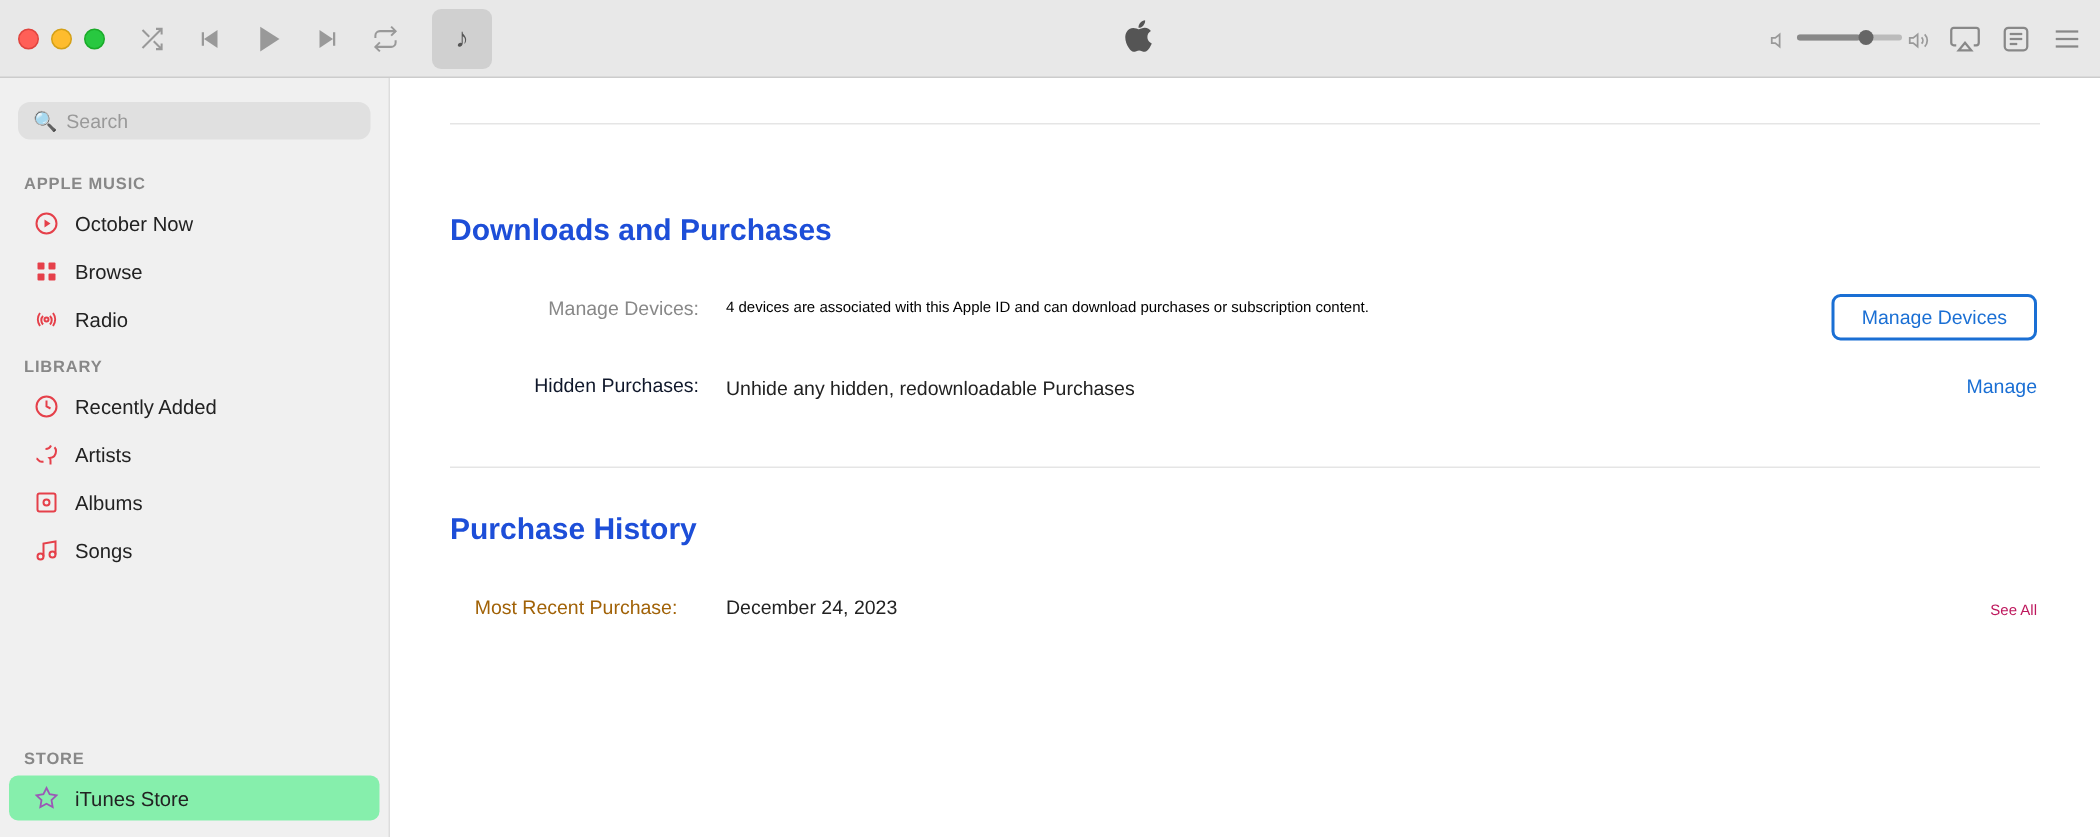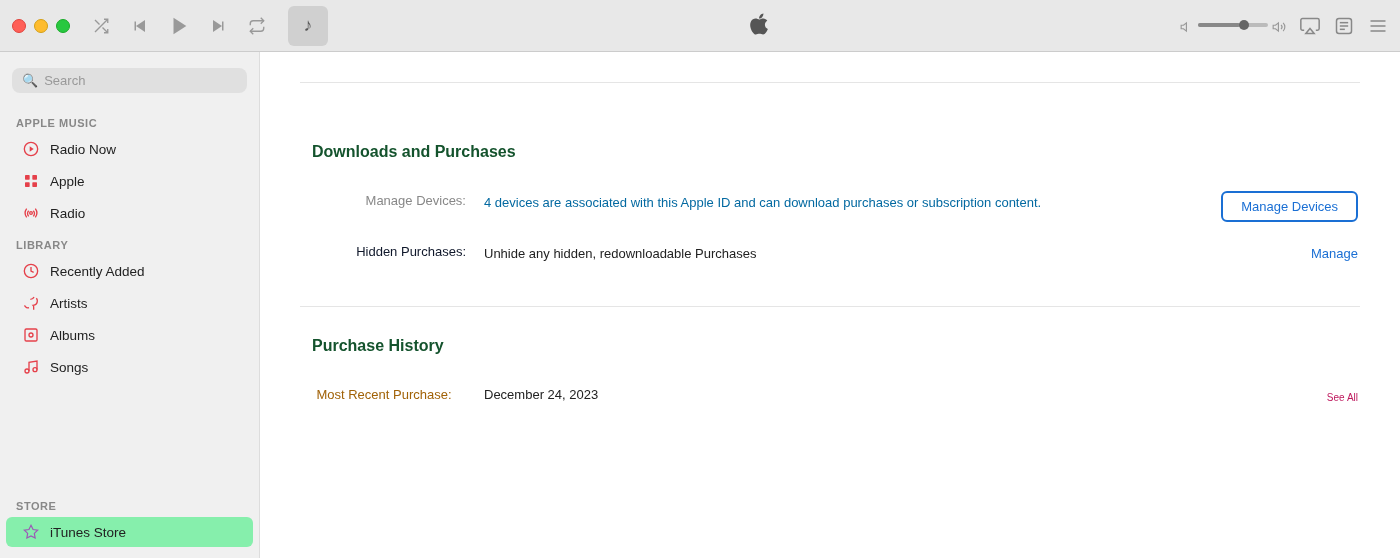--- a/index.html
+++ b/index.html
@@ -223,25 +223,24 @@
       margin: 0 0 30px 0;
     }
 
     .content-section {
       padding: 30px 0;
       border-bottom: 1px solid #e5e5e5;
     }
     .content-section:last-child { border-bottom: none; }
 
     .section-title {
-      font-size: 16px;
+      font-size: 20px;
       font-weight: 700;
-      color: #14532d;
+      color: #1d4ed8;
       margin-bottom: 20px;
-      margin-left: 12px;
     }
 
     .info-table {
       width: 100%;
     }
     .info-label {
       min-width: 180px;
       text-align: right;
       color: #888;
       font-size: 13px;
@@ -409,33 +408,33 @@
 
     <div class="sidebar-section-label">Apple Music</div>
 
     <div class="sidebar-item">
       <span class="sidebar-item-icon icon-red">
         <svg width="16" height="16" viewBox="0 0 24 24" fill="currentColor">
           <circle cx="12" cy="12" r="10" fill="none" stroke="currentColor" stroke-width="2"></circle>
           <polygon points="10,8 16,12 10,16" fill="currentColor"></polygon>
         </svg>
       </span>
-      <span>Radio Now</span>
+      <span>October Now</span>
     </div>
 
     <div class="sidebar-item">
       <span class="sidebar-item-icon icon-red">
         <svg width="16" height="16" viewBox="0 0 24 24" fill="currentColor">
           <rect x="3" y="3" width="7" height="7" rx="1"></rect>
           <rect x="14" y="3" width="7" height="7" rx="1"></rect>
           <rect x="3" y="14" width="7" height="7" rx="1"></rect>
           <rect x="14" y="14" width="7" height="7" rx="1"></rect>
         </svg>
       </span>
-      <span>Apple</span>
+      <span>Browse</span>
     </div>
 
     <div class="sidebar-item">
       <span class="sidebar-item-icon icon-red">
         <svg width="16" height="16" viewBox="0 0 24 24" fill="none" stroke="currentColor" stroke-width="2">
           <circle cx="12" cy="12" r="2"></circle>
           <path d="M8.56 8.56a6 6 0 0 0 0 8.49"></path>
           <path d="M15.44 8.56a6 6 0 0 1 0 8.49"></path>
           <path d="M5.5 5.5a11 11 0 0 0 0 13"></path>
           <path d="M18.5 5.5a11 11 0 0 1 0 13"></path>
@@ -506,21 +505,21 @@
     <hr class="section-divider">
 
     <div class="content-section">
       <div class="section-title">Downloads and Purchases</div>
 
       <table class="info-table">
         <tbody>
 
           <tr>
             <td class="info-label" style="width:180px; text-align:right; padding-right:16px; color:#888; font-size:13px; vertical-align:top; padding-top:10px; padding-bottom:10px;">Manage Devices:</td>
-            <td class="info-value" style="font-size:13px; color:#0369a1; line-height:1.5; vertical-align:top; padding-top:10px; padding-bottom:10px; max-width:500px;">4 devices are associated with this Apple ID and can download purchases or subscription content.</td>
+            <td class="info-value" style="font-size:10px; color:#000000; line-height:1.5; vertical-align:top; padding-top:10px; padding-bottom:10px; max-width:500px;">4 devices are associated with this Apple ID and can download purchases or subscription content.</td>
             <td style="text-align:right; vertical-align:top; padding-top:8px; padding-bottom:10px; padding-left: 20px; min-width:200px;">
               <button class="manage-devices-btn">Manage Devices</button>
             </td>
           </tr>
 
           <tr>
             <td class="info-label" style="width:180px; text-align:right; padding-right:16px; color:#0f172a; font-size:13px; vertical-align:top; padding-top:10px; padding-bottom:10px;">Hidden Purchases:</td>
             <td class="info-value" style="font-size:13px; color:#222; line-height:1.5; vertical-align:top; padding-top:10px; padding-bottom:10px;">Unhide any hidden, redownloadable Purchases</td>
             <td style="text-align:right; vertical-align:top; padding-top:10px; padding-bottom:10px; padding-left: 20px; min-width:200px;">
               <button class="manage-link">Manage</button>

